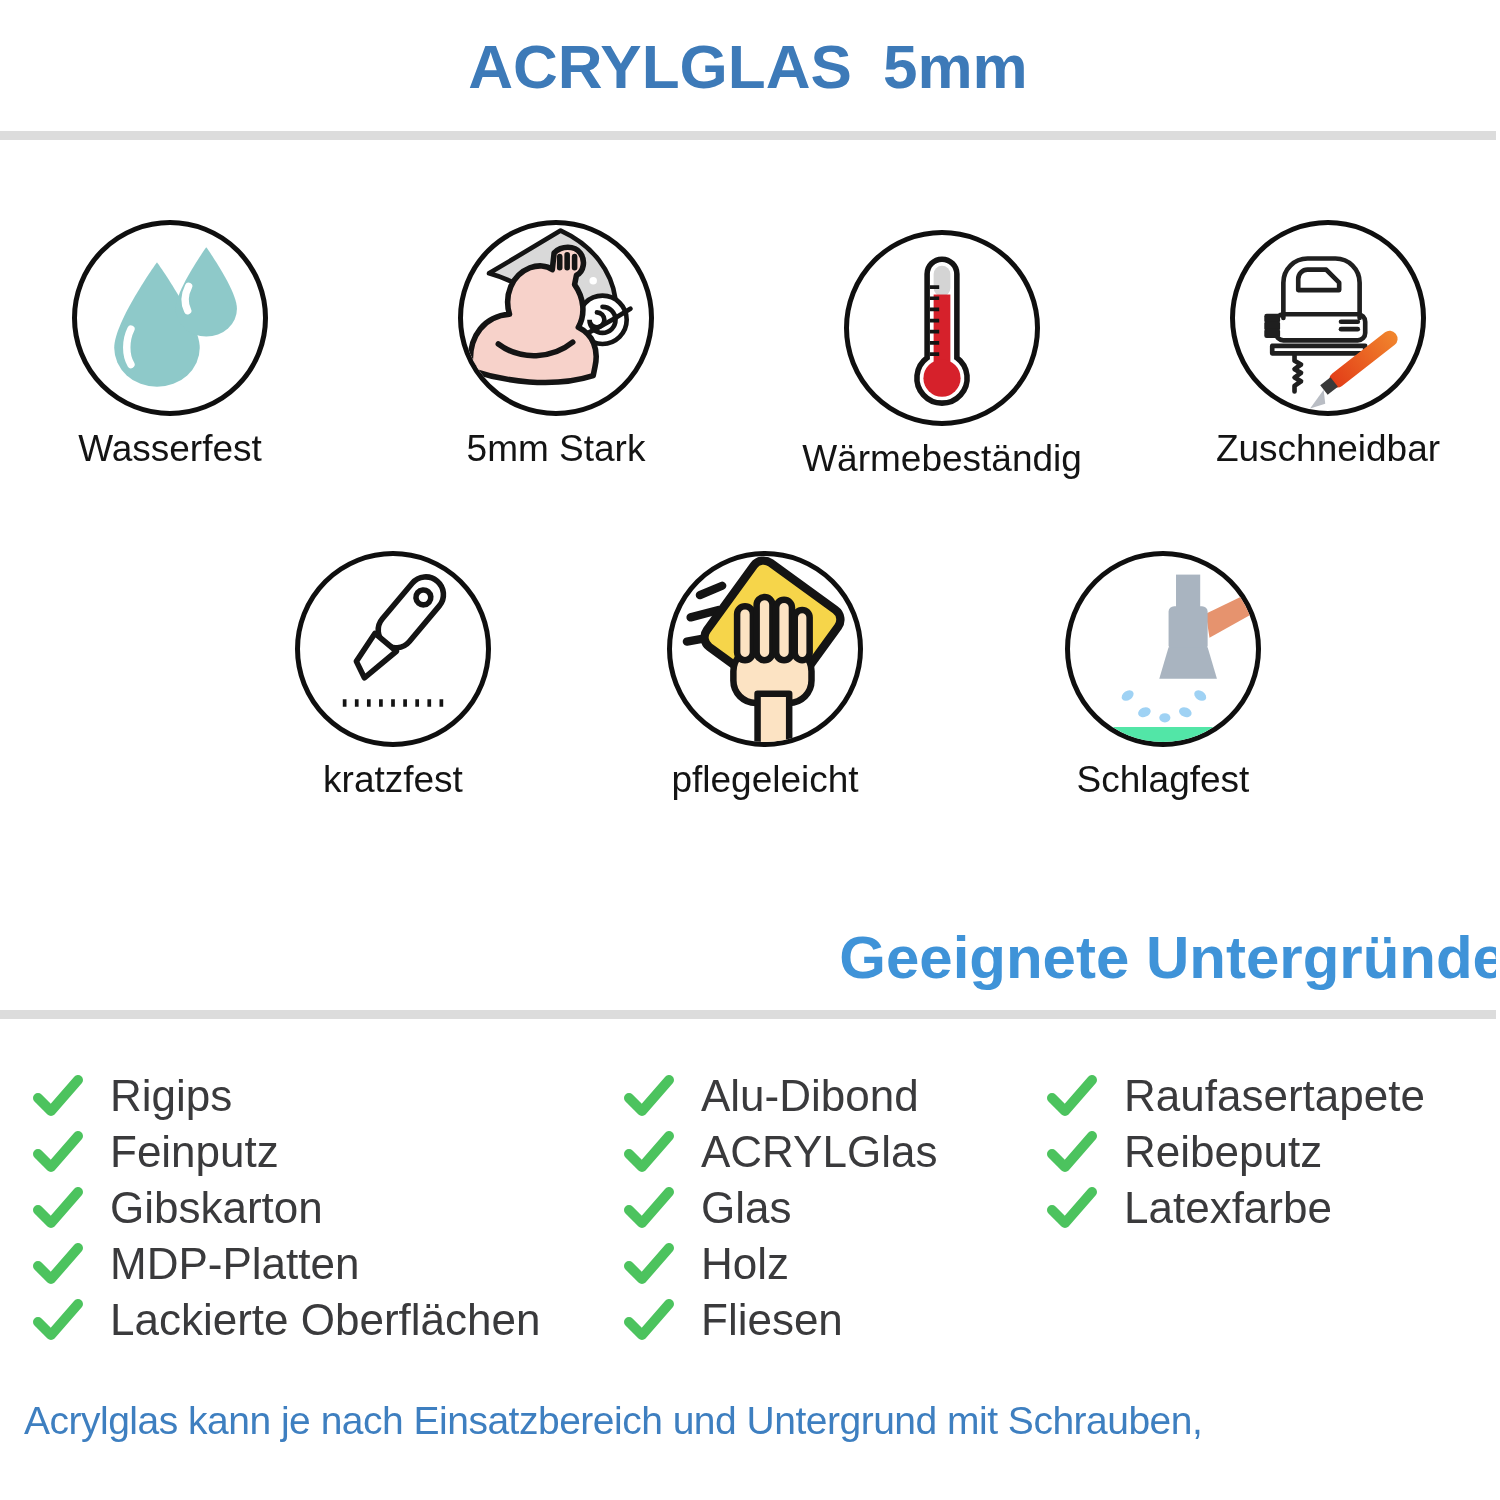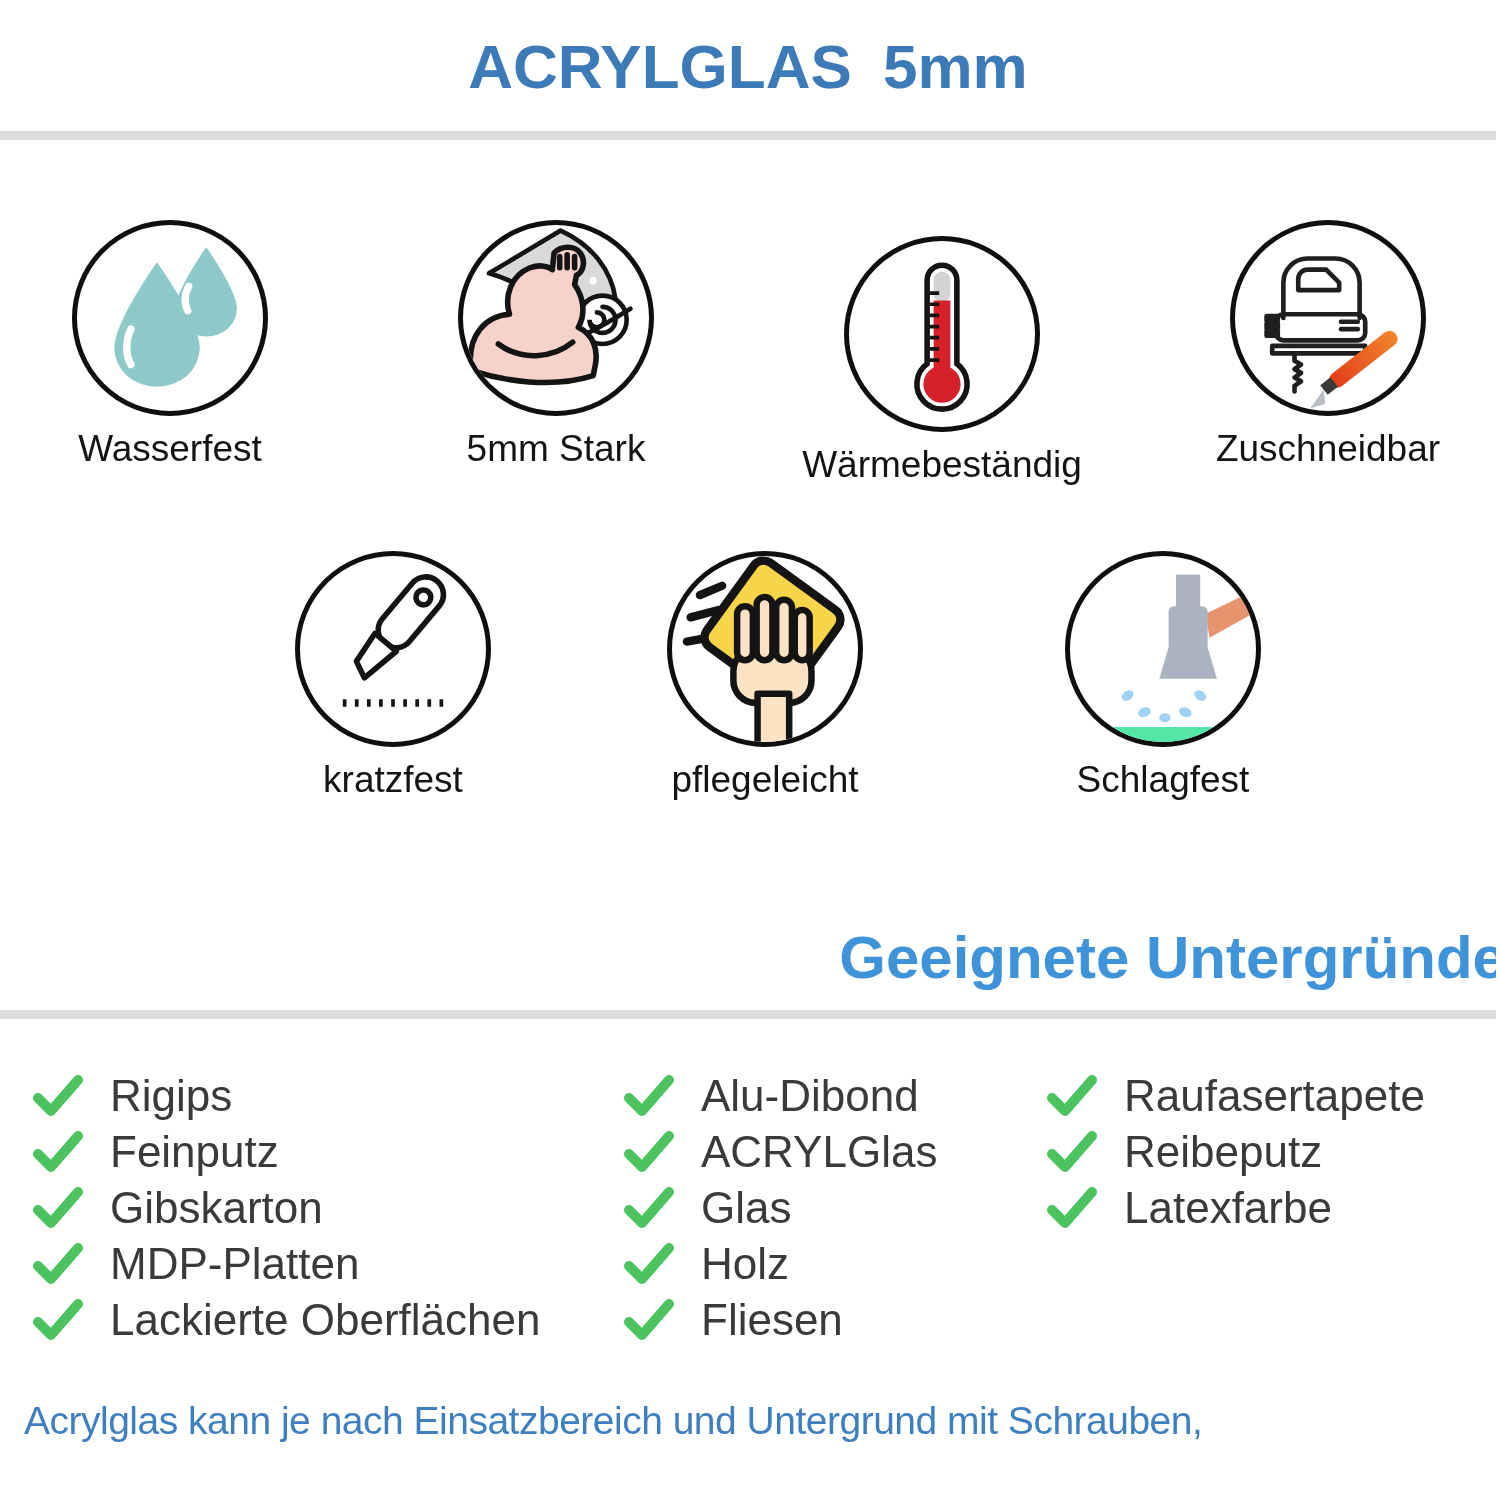--- a/index.html
+++ b/index.html
@@ -99,21 +99,21 @@
         <path class="spiral" d="M150 88 a14 14 0 1 1 -14 14 a8 8 0 1 0 8 -8"></path>
         <path class="sheet-line" d="M8 150 C60 152 120 128 180 90"></path>
         <path class="muscle" d="M8 150 C6 118 24 98 50 96 C44 76 52 54 72 46 C80 43 90 43 96 48 L98 30 C106 22 120 22 126 30 C132 38 130 50 122 54 L120 64 C130 78 132 96 124 110 C140 118 146 134 142 152 L140 162 C96 176 44 168 8 156 Z"></path>
         <path class="crease" d="M38 128 C62 146 96 144 118 126"></path>
         <path class="crease" d="M104 34 v12 M112 32 v14 M120 34 v12"></path>
       </svg>
     </div>
     <div class="feature-label">5mm Stark</div>
   </div>
 
-  <div class="feature" style="left:772px; top:236px;">
+  <div class="feature" style="left:772px; top:230px;">
     <div class="circle">
       <svg viewBox="0 0 200 200">
         <path class="thermo-outline" d="M84 42 a16 16 0 0 1 32 0 L116 132 a27 27 0 1 1 -32 0 Z"></path>
         <rect class="gray-fill" x="91" y="33" width="18" height="33" rx="9"></rect>
         <rect class="red" x="91" y="64" width="18" height="88"></rect>
         <circle class="red" cx="100" cy="154" r="20"></circle>
         <g class="tick">
           <line x1="87" y1="56" x2="97" y2="56"></line>
           <line x1="87" y1="68" x2="97" y2="68"></line>
           <line x1="87" y1="80" x2="97" y2="80"></line>

